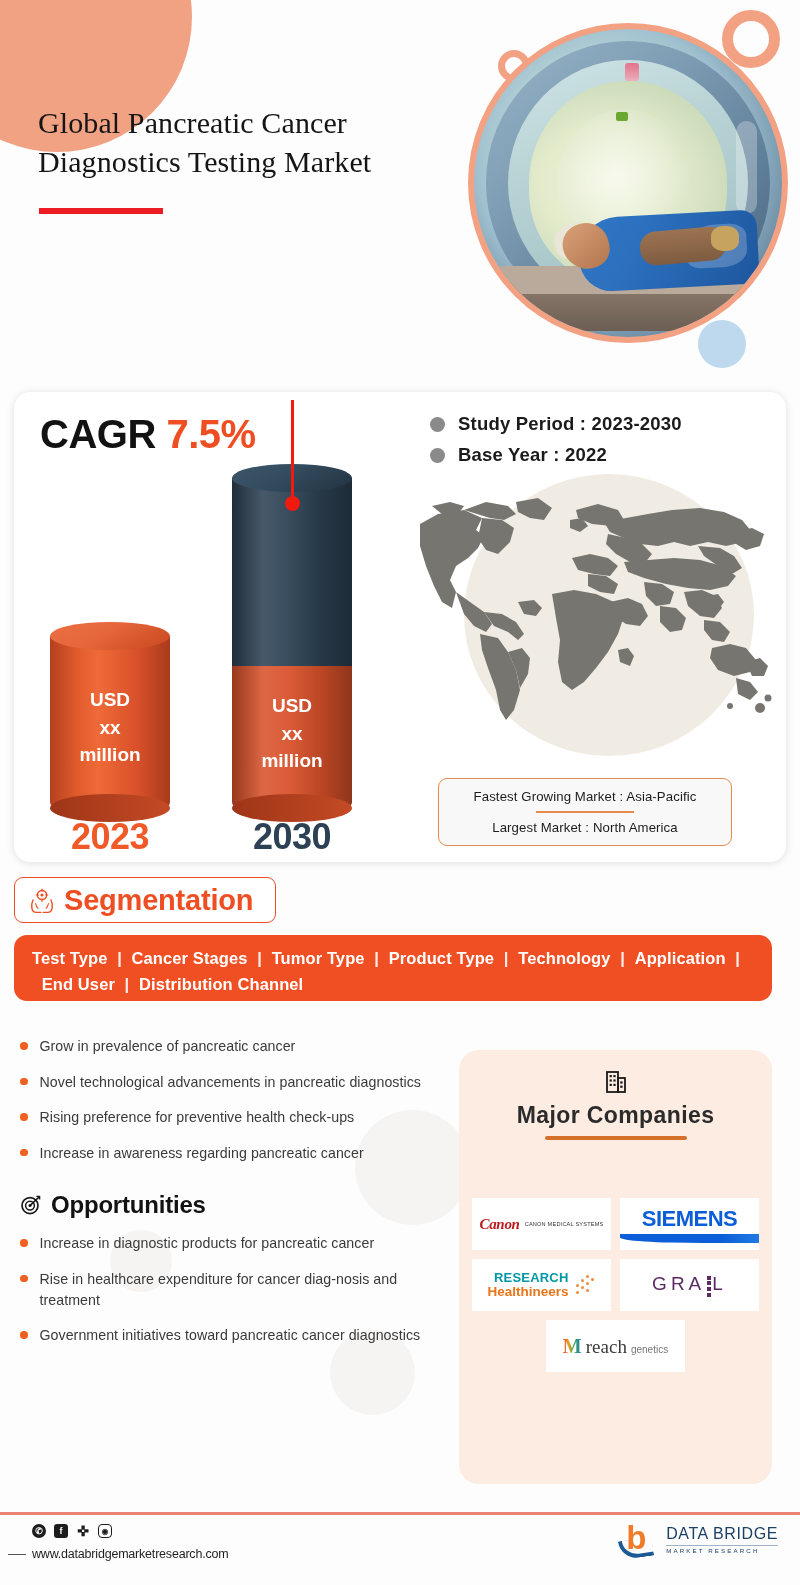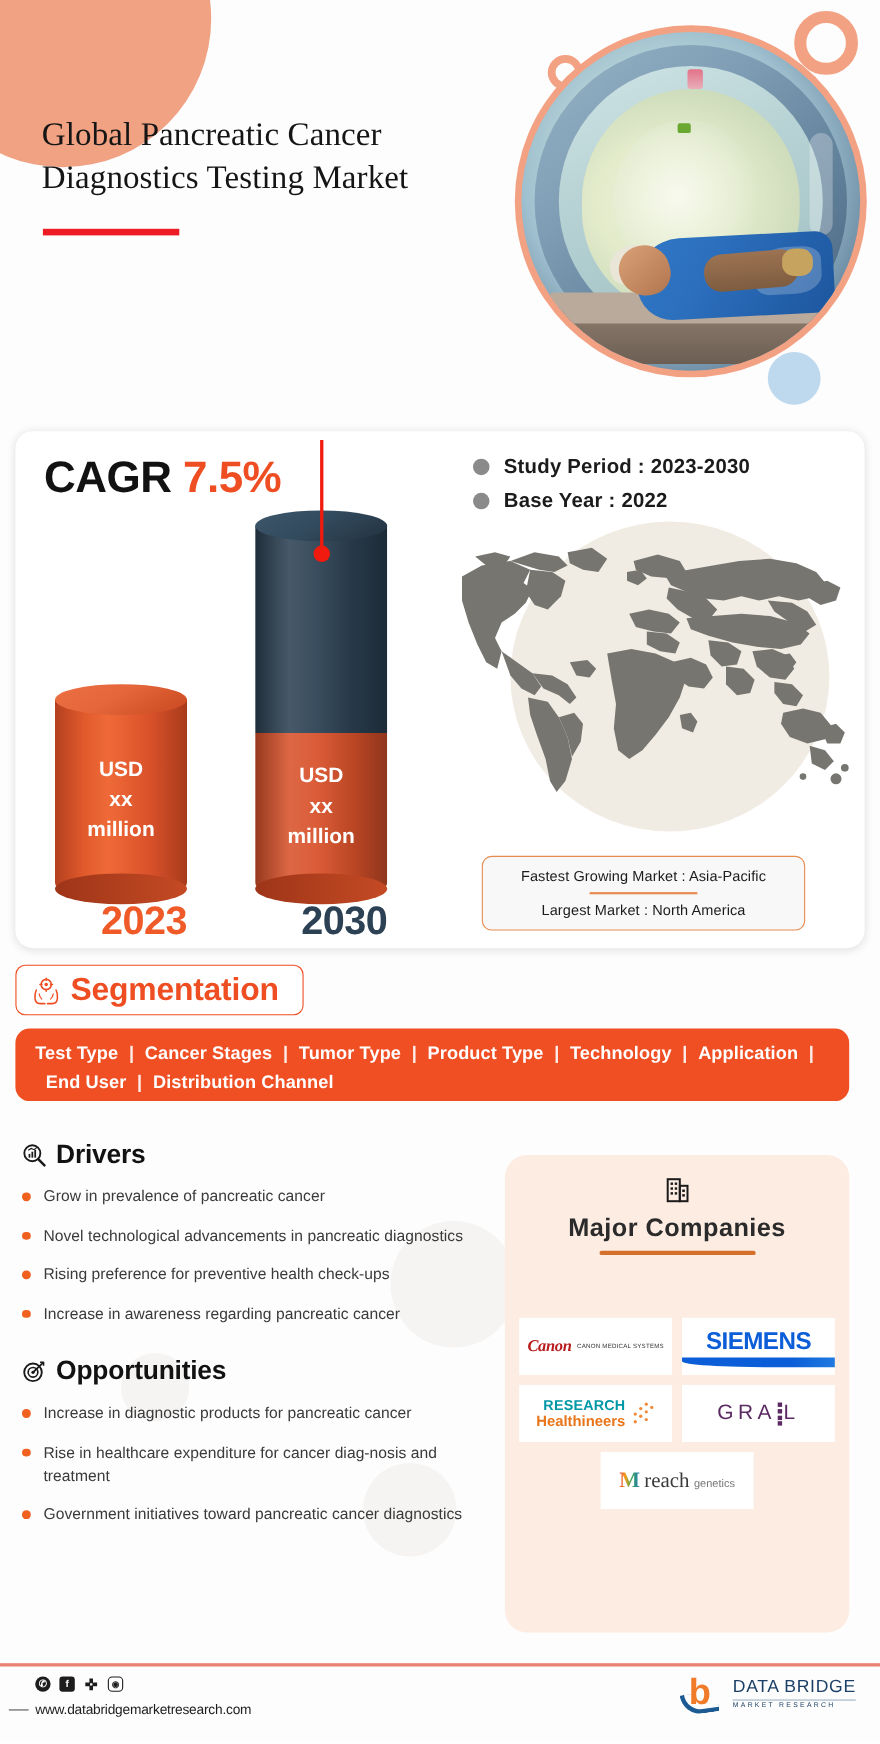--- a/index.html
+++ b/index.html
@@ -184,21 +184,21 @@
   }
   .cyl-bottom {
     position: absolute; left: 0; bottom: -14px; width: 100%; height: 28px;
     border-radius: 50%;
   }
   .cyl-label {
     position: absolute; width: 100%; text-align: center;
     color: #fff; font-size: 19px; font-weight: 700; line-height: 1.45;
   }
   .year-label {
-    position: absolute; width: 100%; text-align: right;
+    position: absolute; width: 100%; text-align: center;
     font-size: 36px; font-weight: 700; letter-spacing: -0.5px;
   }
 
   .pointer-line {
     position: absolute; left: 278px; top: 468px; width: 2.5px; height: 110px;
     background: #f01a0e;
   }
   .pointer-dot {
     position: absolute; left: 272px; top: 572px; width: 15px; height: 15px;
     border-radius: 50%; background: #f01a0e;
@@ -519,31 +519,20 @@
   <div class="seg-bar">
     <span id="seg-items"><span>Test Type</span><span class="seg-sep">&nbsp;|&nbsp;</span><span>Cancer Stages</span><span class="seg-sep">&nbsp;|&nbsp;</span><span>Tumor Type</span><span class="seg-sep">&nbsp;|&nbsp;</span><span>Product Type</span><span class="seg-sep">&nbsp;|&nbsp;</span><span>Technology</span><span class="seg-sep">&nbsp;|&nbsp;</span><span>Application</span><span class="seg-sep">&nbsp;|&nbsp;</span><span>End User</span><span class="seg-sep">&nbsp;|&nbsp;</span><span>Distribution Channel</span></span>
   </div>
 
   <div class="ghost" style="left:355px; top:1110px; width:115px; height:115px;"></div>
   <div class="ghost" style="left:110px; top:1230px; width:62px; height:62px;"></div>
   <div class="ghost" style="left:330px; top:1330px; width:85px; height:85px;"></div>
 
   <div class="left-col">
 
-    <div class="sec-head">
-      <svg width="22" height="22" viewBox="0 0 22 22">
-        <circle cx="9.4" cy="9.4" r="7.3" fill="none" stroke="#1a1a1a" stroke-width="1.7"></circle>
-        <path d="M14.8 14.8 L20.4 20.4" stroke="#1a1a1a" stroke-width="2.3" stroke-linecap="round"></path>
-        <rect x="6" y="10" width="1.6" height="3.4" fill="#1a1a1a"></rect>
-        <rect x="8.6" y="8" width="1.6" height="5.4" fill="#1a1a1a"></rect>
-        <rect x="11.2" y="6.3" width="1.6" height="7.1" fill="#1a1a1a"></rect>
-        <path d="M5.6 6.6 L8.4 5 L11 6.2 L13.6 4" fill="none" stroke="#1a1a1a" stroke-width="1"></path>
-      </svg>
-      <span class="sec-title">Drivers</span>
-    </div>
     <div id="drivers-list">
         <div class="bullet-row">
           <span class="bullet-dot"></span>
           <span class="bullet-text">Grow in prevalence of pancreatic cancer</span>
         </div>
         <div class="bullet-row">
           <span class="bullet-dot"></span>
           <span class="bullet-text">Novel technological advancements in pancreatic diagnostics</span>
         </div>
         <div class="bullet-row">

